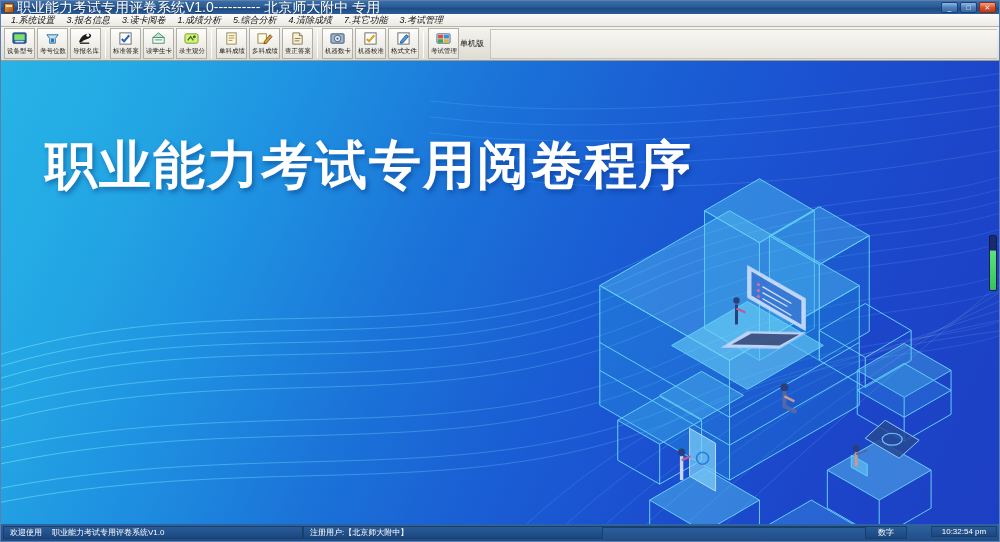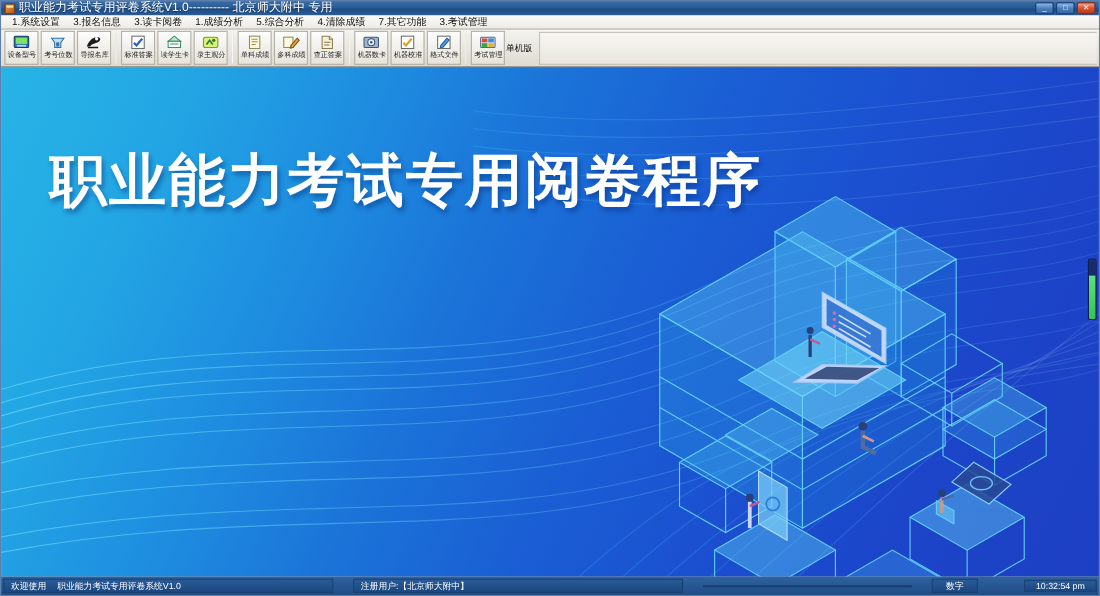--- a/index.html
+++ b/index.html
@@ -30,21 +30,21 @@
     background: linear-gradient(135deg,#e8a33d,#b5501a);
     border: 1px solid #7a3a10;
     position: relative; flex: none;
   }
   .tb-icon::after{
     content:""; position:absolute; left:1px; top:1px; right:1px; height:2px;
     background:#ffe2a8;
   }
   .tb-title {
     color: #ffffff;
-    font-size: 11px;
+    font-size: 14px;
     line-height: 13px;
     white-space: nowrap;
     letter-spacing: 0px;
     text-shadow: 0 1px 0 rgba(0,0,0,.4);
     flex: 1 1 auto; overflow: hidden;
   }
   .tb-buttons { display: flex; gap: 2px; padding-right: 2px; flex: none; }
   .tb-btn {
     width: 17px; height: 11px;
     border: 1px solid #17407c;
@@ -62,20 +62,21 @@
   }
 
   
   .menubar {
     height: 13px;
     background: linear-gradient(to bottom,#fbfbfb,#eceae3);
     border-bottom: 1px solid #b6b2a8;
     display: flex; align-items: center;
     padding-left: 4px;
     flex: none;
+    font-style: italic;
   }
   .menu-item {
     font-size: 9px; color: #111;
     padding: 0 6px; line-height: 12px;
     white-space: nowrap; cursor: default;
   }
 
   
   .toolbar {
     height: 34px;
@@ -165,24 +166,24 @@
     width: 8px; height: 56px;
     border-radius: 2px;
     background: linear-gradient(to bottom,#1a2a6b 0%,#1a2a6b 26%,#5de07a 28%,#35c457 100%);
     border: 1px solid #0f1d50;
   }
 
   
   .statusbar {
     height: 17px;
     background: linear-gradient(to bottom,#2f63a0,#1f4c86);
-    display: flex; align-items: center;
+    display: flex; align-items: flex-start;
     flex: none;
     padding: 2px 2px;
-    gap: 18px;
+    gap: 0;
   }
   .sb-cell {
     background: linear-gradient(to bottom,#2a5b97,#1b4780);
     border: 1px solid #17406f;
     display: flex; align-items: center;
     padding: 0 6px;
     color: #ffffff;
     font-size: 8px;
     white-space: nowrap;
   }

